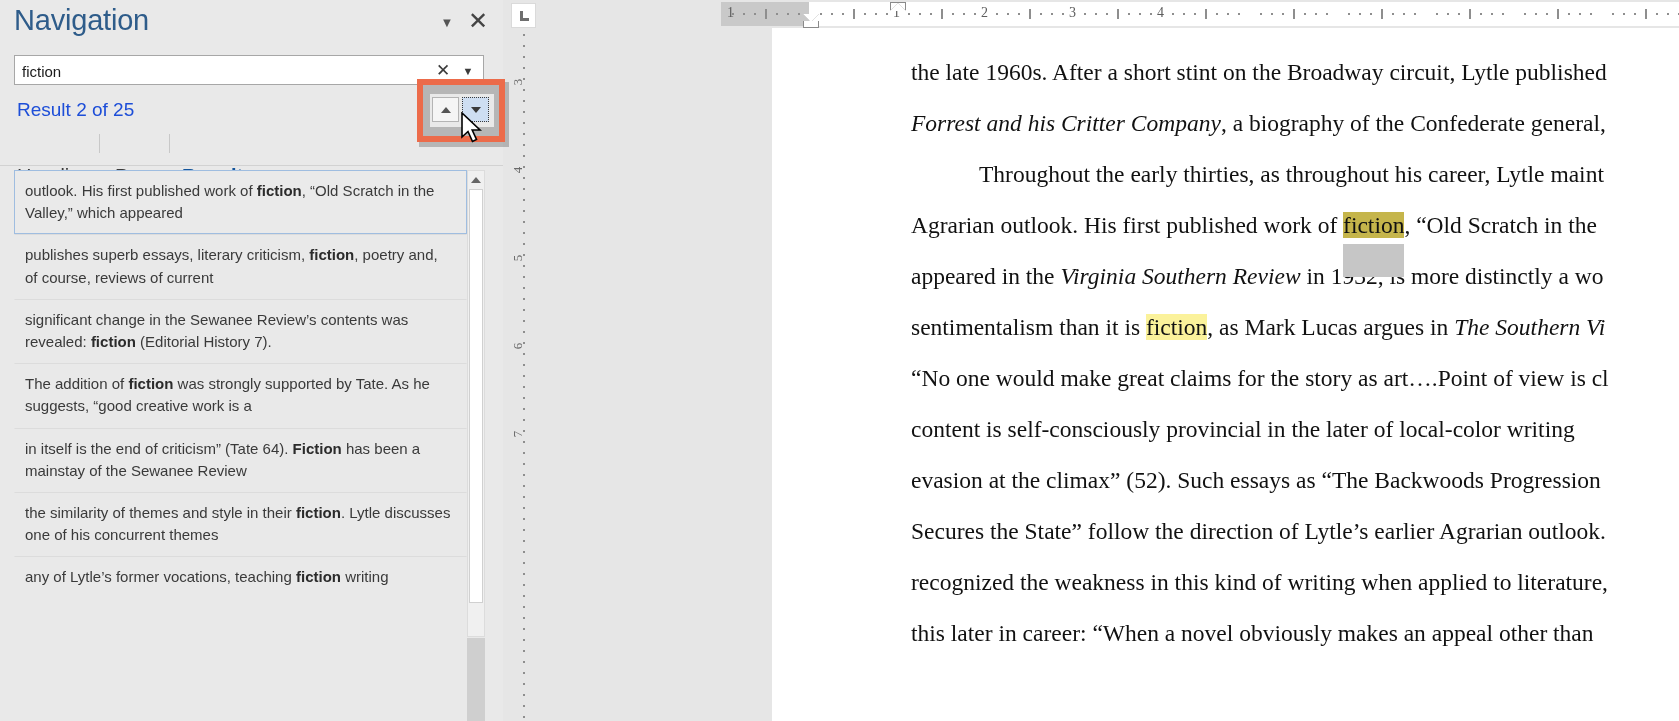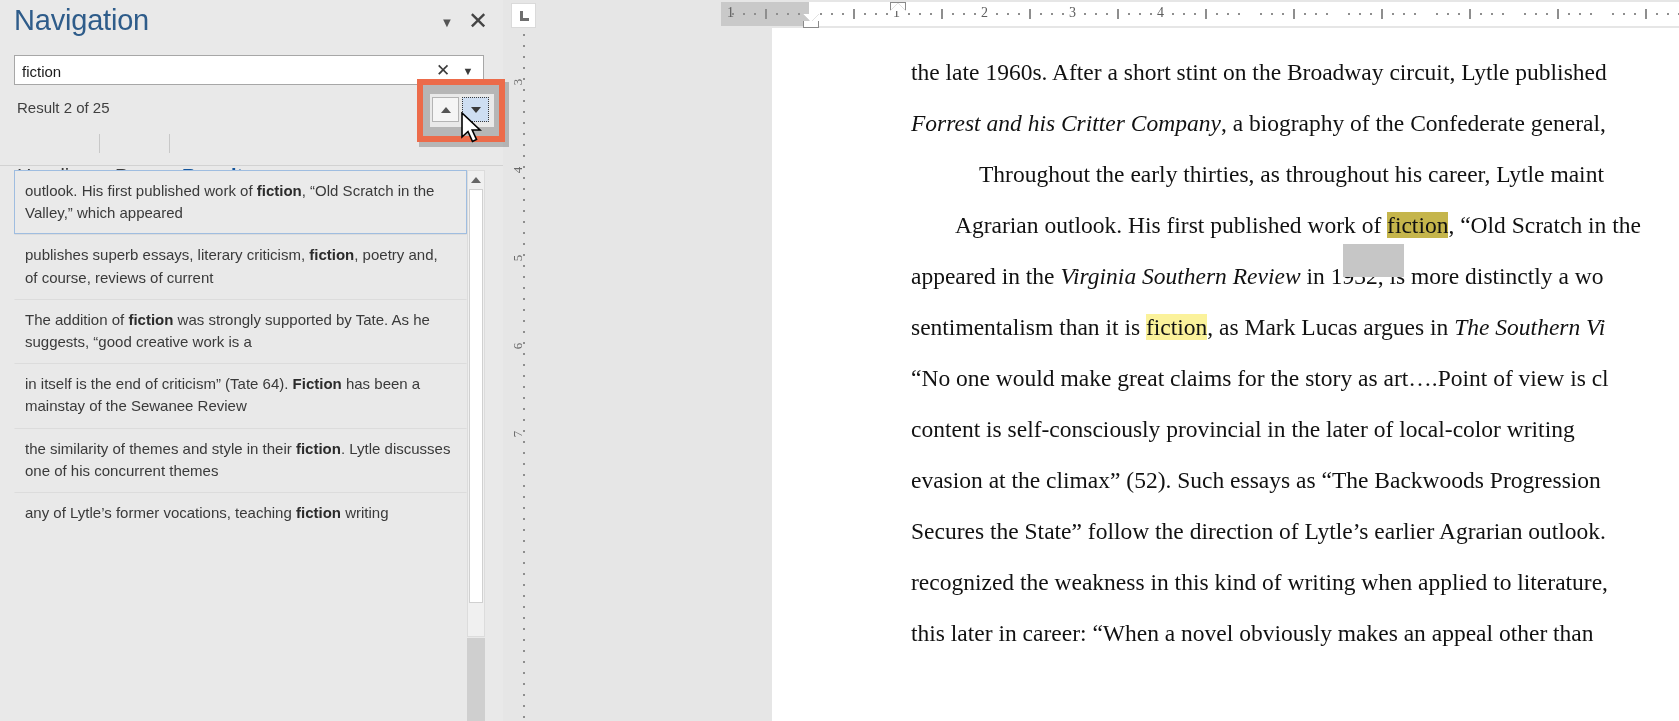--- a/index.html
+++ b/index.html
@@ -102,22 +102,22 @@
     font-size: 11px;
     line-height: 14px;
     color: #3b3b3b;
     cursor: pointer;
   }
 
   
   #result-count {
     position: absolute;
     left: 17px; top: 99px;
-    font-size: 15px;
-    color: #404040;
+    font-size: 19px;
+    color: #1d4ed8;
   }
 
   
   #stepper-callout {
     position: absolute;
     left: 417px; top: 79px;
     width: 88px; height: 63px;
     border: 6px solid #ec6b4a;
     background: transparent;
     z-index: 40;
@@ -482,20 +482,21 @@
       <span class="nav-tab" id="tab-headings">Headings</span>
       <span class="nav-tab" id="tab-pages">Pages</span>
       <span class="nav-tab active" id="tab-results">Results</span>
     </div>
 
     <div id="nav-divider"></div>
 
     <div id="results-list">
         <div class="result-item selected"><span>outlook.  His first published work of </span><b>fiction</b><span>, “Old Scratch in the Valley,” which appeared</span></div>
         <div class="result-item"><span>publishes superb essays, literary criticism, </span><b>fiction</b><span>, poetry and, of course, reviews of current</span></div>
+        <div class="result-item"><span>significant change in the Sewanee Review’s contents was revealed: </span><b>fiction</b><span> (Editorial History 7).</span></div>
         <div class="result-item"><span>The addition of </span><b>fiction</b><span> was strongly supported by Tate. As he suggests, “good creative work is a</span></div>
         <div class="result-item"><span>in itself is the end of criticism” (Tate 64). </span><b>Fiction</b><span> has been a mainstay of the Sewanee Review</span></div>
         <div class="result-item"><span>the similarity of themes and style in their </span><b>fiction</b><span>. Lytle discusses one of his concurrent themes</span></div>
         <div class="result-item"><span>any of Lytle’s former vocations, teaching </span><b>fiction</b><span> writing</span></div>
       </div>
 
     <div id="results-scrollbar">
       <div id="scroll-up-button">
         <span class="tri"></span>
       </div>
@@ -676,21 +677,21 @@
         <div class="v-ruler-num" style="top: 396px;">7</div>
       </div>
 
     <div id="doc-page">
       <div id="doc-clip">
         <div id="doc-text">
             <div class="doc-line" style="top: -34px;"><span>by Thomas Daniel Young, which provides their selected correspondence f</span></div>
             <div class="doc-line" style="top: 17px;"><span>the late 1960s. After a short stint on the Broadway circuit, Lytle published </span></div>
             <div class="doc-line" style="top: 68px;"><i>Forrest and his Critter Company</i><span>, a biography of the Confederate general, </span></div>
             <div class="doc-line indent" style="top: 119px;"><span>Throughout the early thirties, as throughout his career, Lytle maint</span></div>
-            <div class="doc-line" style="top: 170px; margin-left: 44px;"><span>Agrarian outlook.  His first published work of </span><span class="hl-current">fiction</span><span>, “Old Scratch in the </span></div>
+            <div class="doc-line" style="top: 170px;"><span>Agrarian outlook.  His first published work of </span><span class="hl-current">fiction</span><span>, “Old Scratch in the </span></div>
             <div class="doc-line" style="top: 221px;"><span>appeared in the </span><i>Virginia Southern Review</i><span> in 1932, is more distinctly a wo</span></div>
             <div class="doc-line" style="top: 272px;"><span>sentimentalism than it is </span><span class="hl-yellow">fiction</span><span>, as Mark Lucas argues in </span><i>The Southern Vi</i></div>
             <div class="doc-line" style="top: 323px;"><span>“No one would make great claims for the story as art….Point of view is cl</span></div>
             <div class="doc-line" style="top: 374px;"><span>content is self-consciously provincial in the later of local-color writing</span></div>
             <div class="doc-line" style="top: 425px;"><span>evasion at the climax” (52).  Such essays as “The Backwoods Progression</span></div>
             <div class="doc-line" style="top: 476px;"><span>Secures the State” follow the direction of Lytle’s earlier Agrarian outlook.</span></div>
             <div class="doc-line" style="top: 527px;"><span>recognized the weakness in this kind of writing when applied to literature,</span></div>
             <div class="doc-line" style="top: 578px;"><span>this later in career: “When a novel obviously makes an appeal other than</span></div>
             <div style="position: absolute; left: 432px; top: 214px; width: 61px; height: 33px; background: rgb(198, 198, 198);"></div>
           </div>

